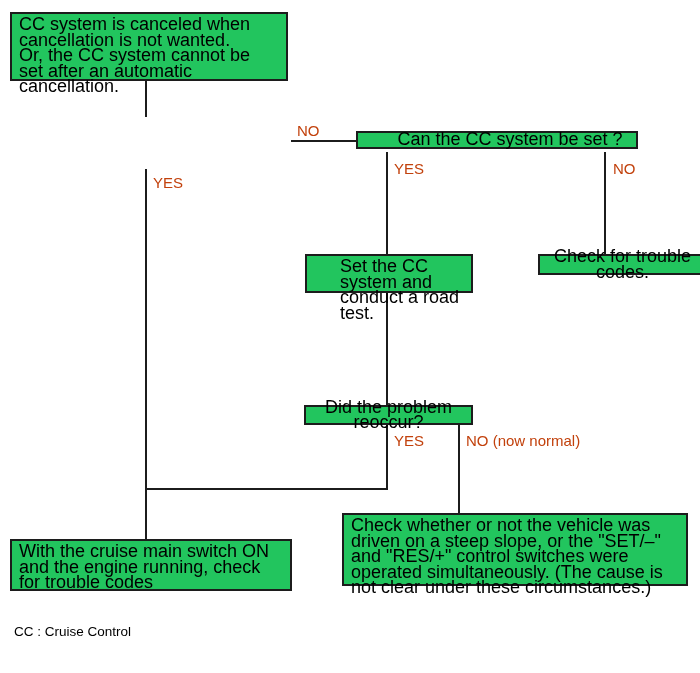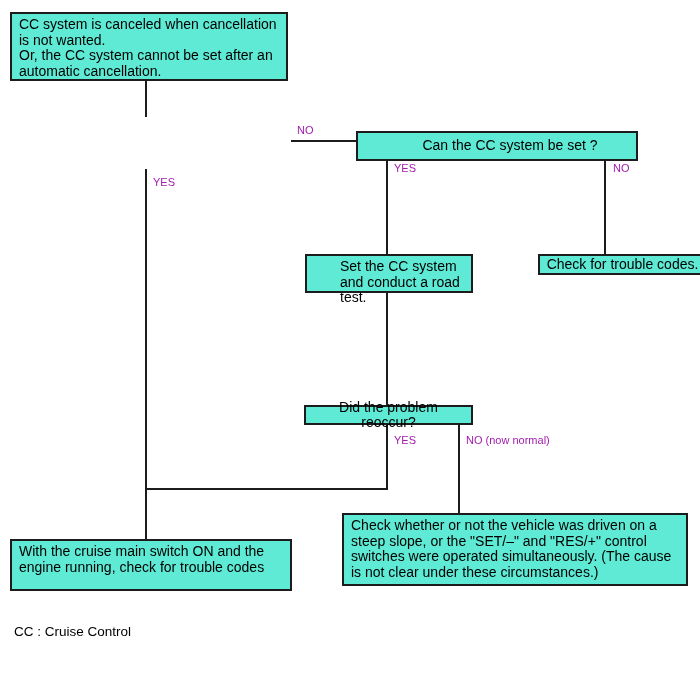--- a/index.html
+++ b/index.html
@@ -13,43 +13,43 @@
     height: 673px;
     background: #ffffff;
     font-family: "Liberation Sans", "DejaVu Sans", sans-serif;
     color: #000000;
     overflow: hidden;
   }
   .box {
     position: absolute;
     box-sizing: border-box;
     border: 2px solid #1c1c1c;
-    background: #5eead4;
-    font-size: 14px;
+    background: #22c55e;
+    font-size: 18px;
     line-height: 15.5px;
     padding: 3px 7px;
     color: #000000;
   }
   .box.center {
     display: flex;
     align-items: center;
     justify-content: center;
     text-align: center;
     padding: 0 4px;
   }
   .line {
     position: absolute;
     background: #1c1c1c;
   }
   .lbl {
     position: absolute;
-    font-size: 11px;
+    font-size: 15px;
     line-height: 15px;
     white-space: nowrap;
-    color: #a21caf;
+    color: #c2410c;
   }
   .legend {
     position: absolute;
     left: 14px;
     top: 624px;
     font-size: 13.5px;
     line-height: 16.5px;
   }
 </style>
 </head>
@@ -66,21 +66,21 @@
   <div class="line" style="left:386px; top:424px; width:2px;  height:66px;"></div>
   <div class="line" style="left:145px; top:488px; width:243px; height:2px;"></div>
   <div class="line" style="left:458px; top:424px; width:2px;  height:118px;"></div>
 
   <div class="box" style="left:10px; top:12px; width:278px; height:69px;">
     <div>CC system is canceled when cancellation is not wanted.</div>
     <div>Or, the CC system cannot be set after an automatic cancellation.</div>
   </div>
 
 
-  <div class="box center" style="left:356px; top:131px; width:282px; height:30px;padding-left:30px;">Can the CC system be set ?</div>
+  <div class="box center" style="left:356px; top:131px; width:282px; height:18px;padding-left:30px;">Can the CC system be set ?</div>
 
   <div class="box" style="left:305px; top:254px; width:168px; height:39px;padding-left:33px;">Set the CC system and conduct a road test.</div>
 
   <div class="box center" style="left:538px; top:254px; width:169px; height:21px;">Check for trouble codes.</div>
 
   <div class="box center" style="left:304px; top:405px; width:169px; height:20px;">Did the problem reoccur?</div>
 
   <div class="box" style="left:10px; top:539px; width:282px; height:52px;">With the cruise main switch ON and the engine running, check for trouble codes</div>
 
   <div class="box" style="left:342px; top:513px; width:346px; height:73px;">Check whether or not the vehicle was driven on a steep slope, or the "SET/–" and "RES/+" control switches were operated simultaneously. (The cause is not clear under these circumstances.)</div>

